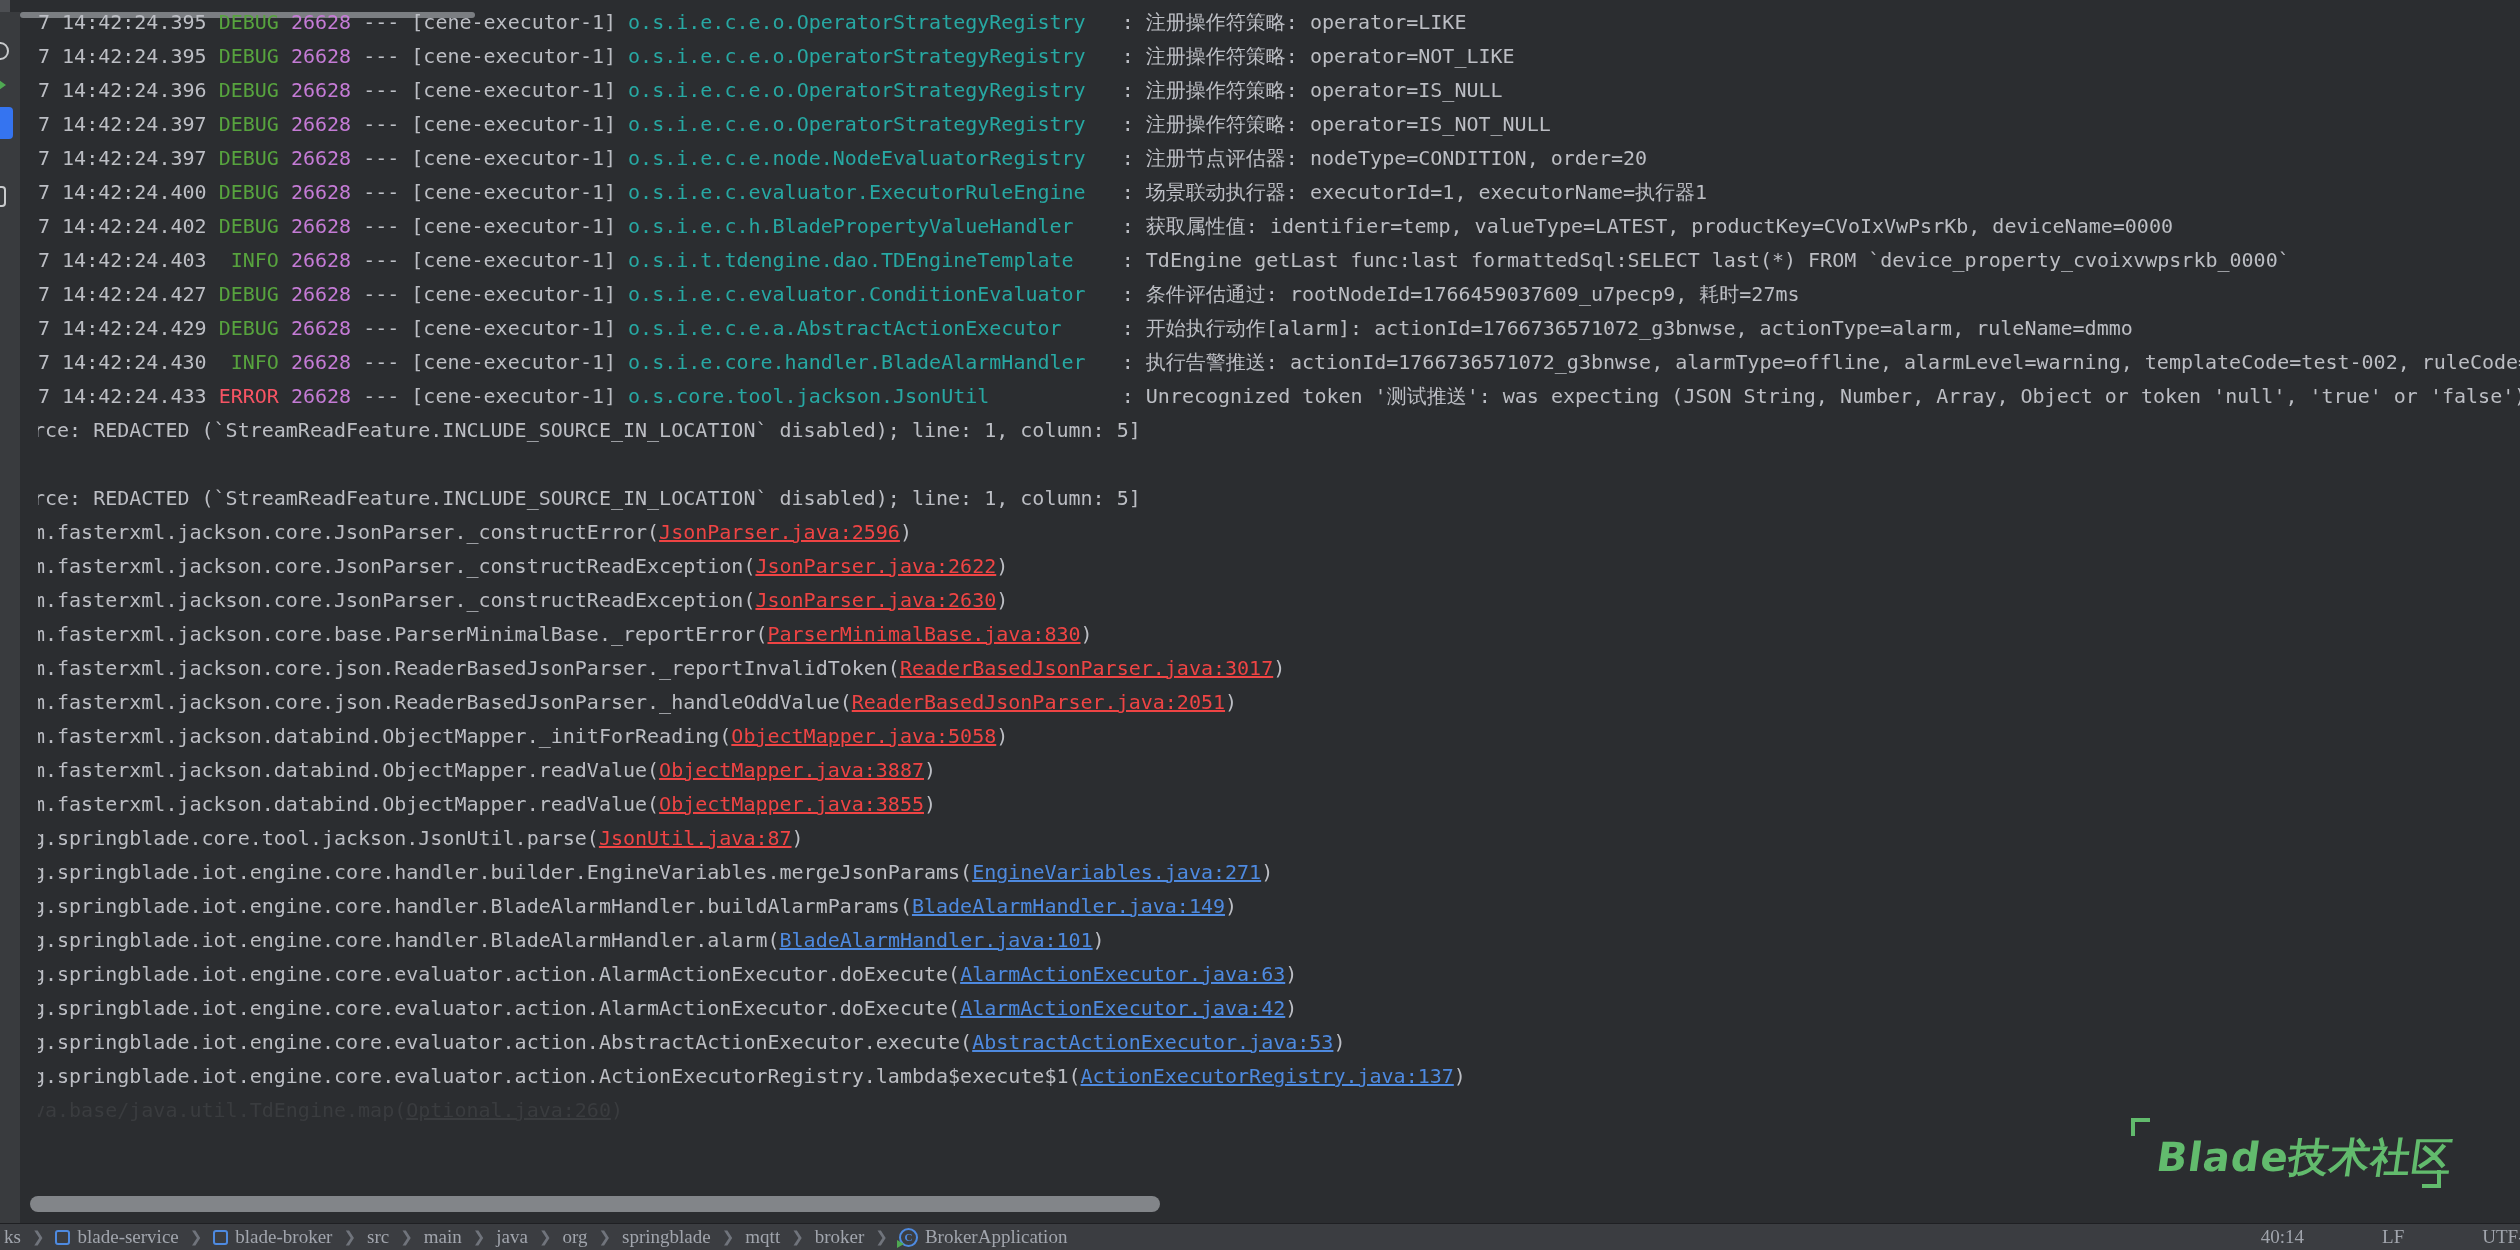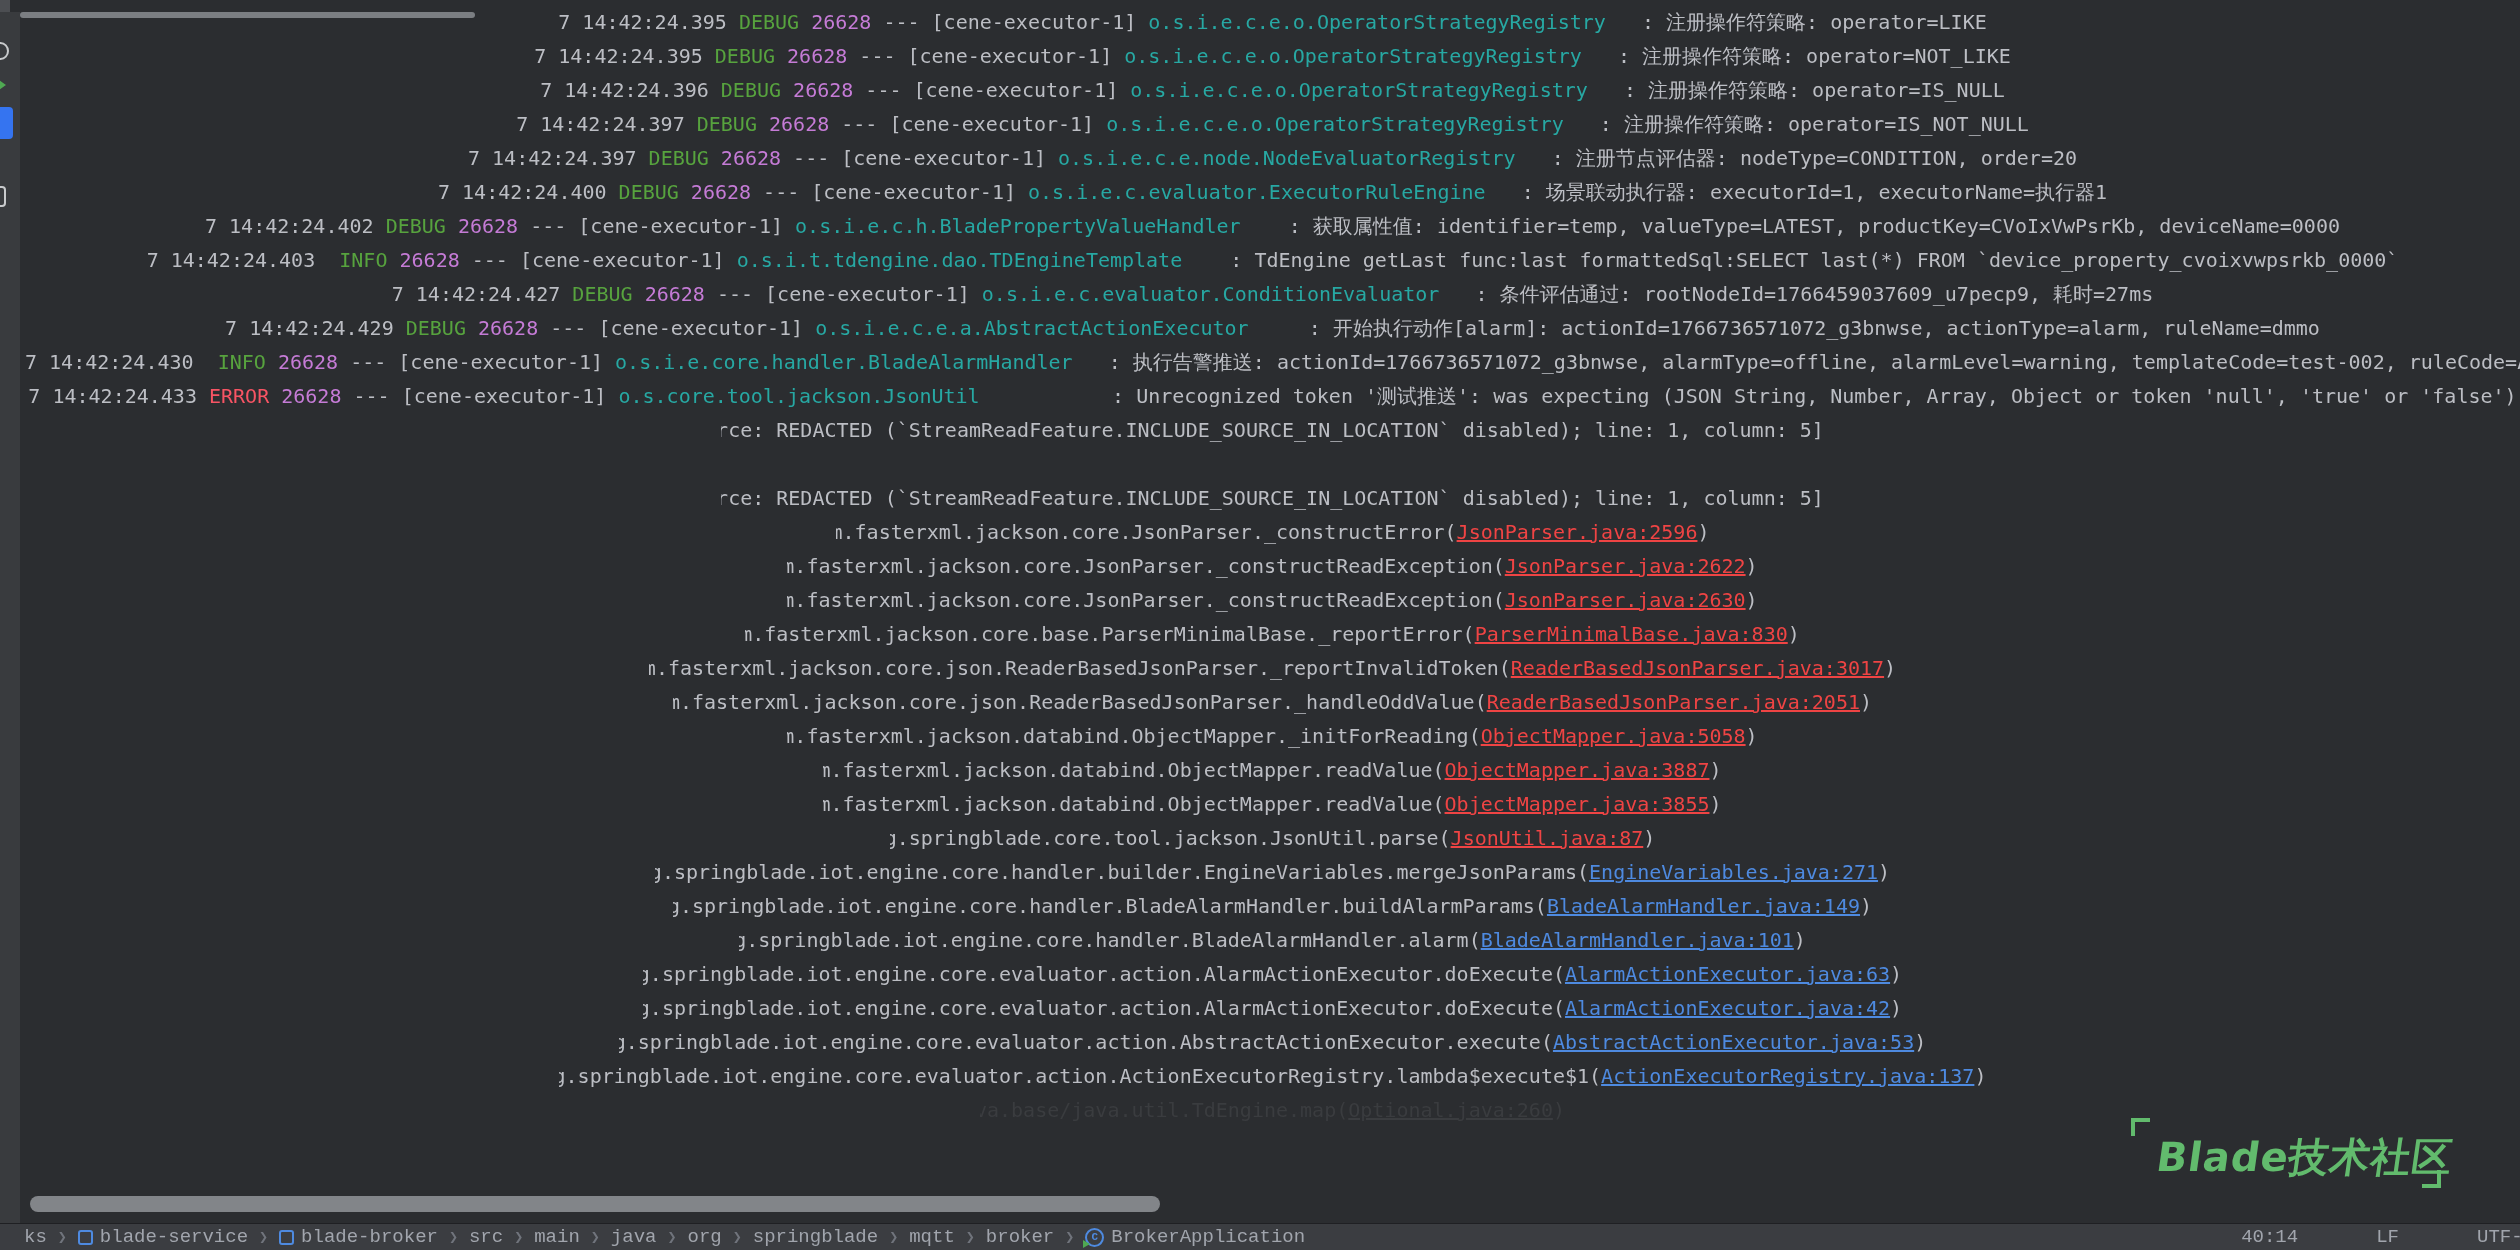--- a/index.html
+++ b/index.html
@@ -16,21 +16,21 @@
   .frag{position:absolute;}
   .frag-circle{left:-8px;top:30px;width:13px;height:14px;border:2px solid #c8cacc;border-radius:50%;}
   .frag-play{left:-4px;top:66px;width:0;height:0;border-left:10px solid #4fa952;border-top:7px solid transparent;border-bottom:7px solid transparent;}
   .frag-blue{left:-3px;top:95px;width:16px;height:32px;background:#3574f0;border-radius:4px;}
   .frag-bracket{left:-5px;top:174px;width:9px;height:17px;border:2px solid #c8cacc;border-left:none;border-radius:0 4px 4px 0;}
   
   .console{
     position:absolute;left:20px;top:0;right:0;bottom:26px;overflow:hidden;
     padding-top:5px;font-size:20px;color:#bcbec4;
   }
-  .line{height:34px;line-height:34px;white-space:pre;padding-left:5px;text-align:center;}
+  .line{height:34px;line-height:34px;white-space:pre;padding-left:18px;}
   .lv{color:#57a33e;}
   .lv-ERROR{color:#f75464;}
   .pid{color:#c57bd6;}
   .logger{color:#27a8a3;}
   .lnk{text-decoration:underline;cursor:pointer;}
   .lnk-gray{color:#ef4444;}
   .lnk-blue{color:#4e8ae0;}
   .sliver{display:inline-block;width:7px;overflow:hidden;direction:rtl;white-space:pre;vertical-align:bottom;height:34px;}
   .dimline, .dimline .lnk-gray{color:#3a3c3f;}
   
@@ -42,22 +42,22 @@
     font-size:40px;font-family:"DejaVu Sans","Liberation Sans",sans-serif;
     transform:skewX(-8deg);white-space:nowrap;letter-spacing:1px;
   }
   .wm-br{position:absolute;width:15px;height:14px;}
   .wm-tl{left:0;top:0;border-left:4px solid #62bb6d;border-top:4px solid #62bb6d;}
   .wm-rb{right:0;bottom:0;border-right:4px solid #62bb6d;border-bottom:4px solid #62bb6d;}
   
   .breadcrumbs{
     position:absolute;left:0;right:0;bottom:0;height:26px;background:#3b3d41;
     border-top:1px solid #1f2023;display:flex;align-items:center;overflow:hidden;
-    font-family:Liberation Mono, monospace;font-size:19px;color:#a1a5ad;
-    padding-left:24px;
+    font-family:Liberation Serif, serif;font-size:19px;color:#a1a5ad;
+    padding-left:4px;
   }
   .bc-item{display:flex;align-items:center;gap:7px;white-space:nowrap;cursor:pointer;}
   .bc-sep{color:#70747c;padding:0 11px;font-size:15px;}
   .ic-module{width:15px;height:15px;border:2px solid #4e8ae0;border-radius:3px;box-sizing:border-box;display:inline-block;}
   .ic-class{width:19px;height:19px;border:2px solid #4e8ae0;border-radius:50%;box-sizing:border-box;display:inline-flex;align-items:center;justify-content:center;font-size:11px;font-weight:bold;color:#4e8ae0;position:relative;}
   .ic-class .runbadge{position:absolute;left:-4px;bottom:-3px;width:0;height:0;border-left:7px solid #4fa952;border-top:4px solid transparent;border-bottom:4px solid transparent;}
   .status-group{position:absolute;right:-14px;top:0;height:26px;display:flex;align-items:center;gap:46px;background:#3b3d41;padding-left:20px;}
   .status-item{white-space:nowrap;cursor:pointer;margin-left:32px;}
 </style>
 </head>

